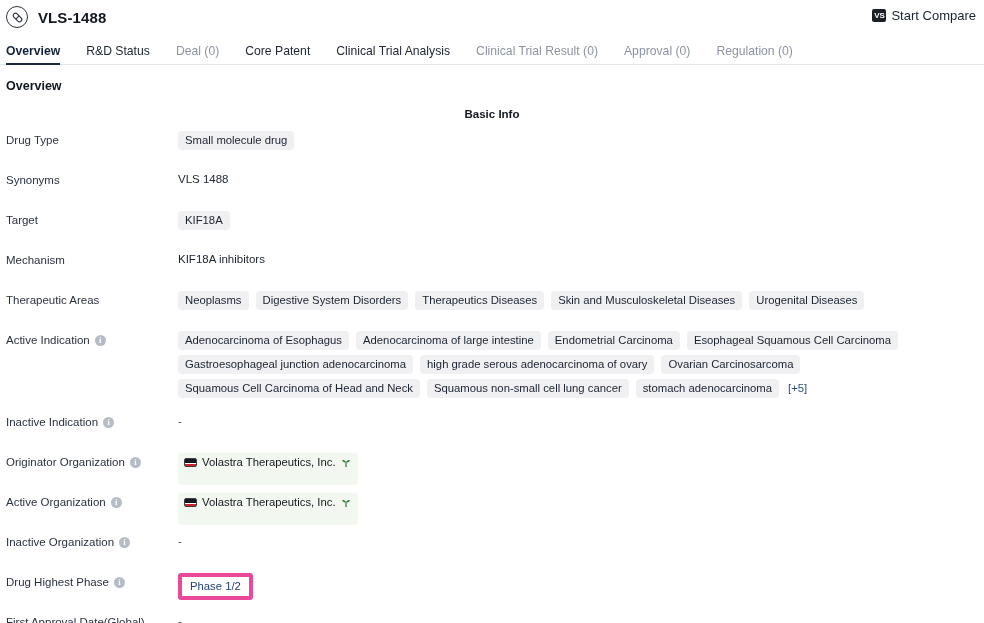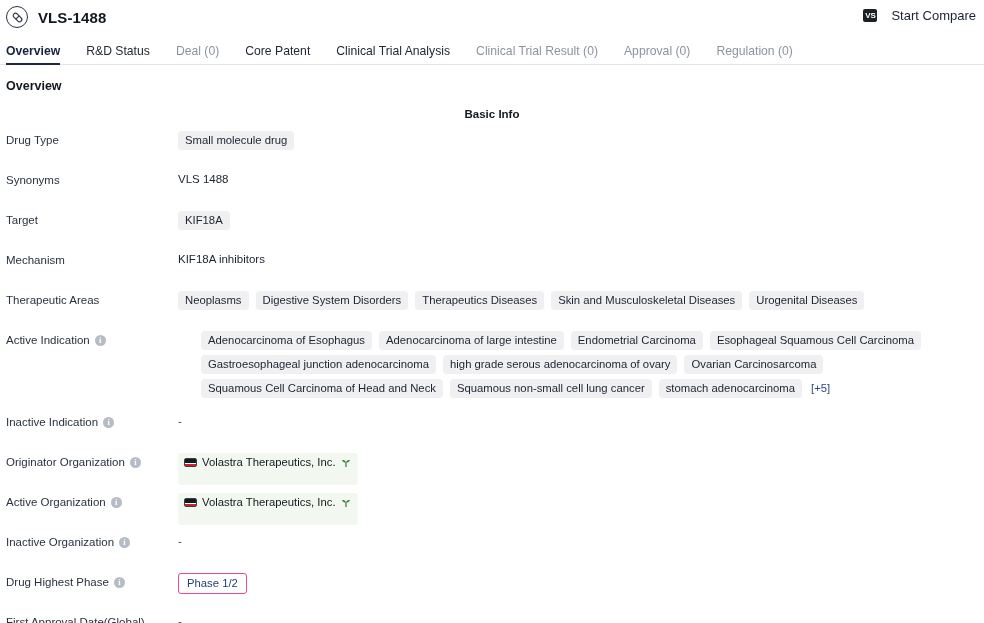--- a/index.html
+++ b/index.html
@@ -33,21 +33,21 @@
     letter-spacing: .1px;
     margin-left: 10px;
     color: #121820;
     text-align: center;
   }
   .compare-btn {
     position: absolute;
     right: 8px; top: 8px;
     display: flex;
     align-items: center;
-    gap: 14px;
+    gap: 5px;
     cursor: pointer;
   }
   .vs-badge {
     width: 14px; height: 13px;
     background: #1c1f26;
     border-radius: 2px;
     color: #fff;
     font-size: 8px;
     font-weight: bold;
     display: flex; align-items: center; justify-content: center;
@@ -191,33 +191,33 @@
   }
   .org-logo {
     width: 13px; height: 9px;
     border-radius: 2px;
     border: 1px solid #3a3f46;
     background: linear-gradient(to bottom, #15181d 0 55%, #ffffff 55% 78%, #d0202a 78% 100%);
     flex: 0 0 auto;
   }
   .sprout-icon { display: block; flex: 0 0 auto; }
   .phase-chip {
-    border: 1px solid #ec4899;
+    border: 4px solid #ec4899;
     border-radius: 3px;
     background: #ffffff;
     color: #24407a;
     font-size: 11.3px;
     padding: 3px 8px 4px 8px;
     line-height: 12px;
     white-space: nowrap;
     cursor: pointer;
   }
   .row-indications { min-height: 82px; }
   .row-therapeutic { min-height: 40px; }
-  .row-indications .row-value { max-width: 812px; margin-left: 23px; }
+  .row-indications .row-value { max-width: 812px; }
 </style>
 </head>
 <body>
 
 <div class="header">
   <div class="drug-icon">
     <svg width="13" height="13" viewBox="0 0 13 13">
       <g transform="rotate(-45 6.5 6.5)">
         <rect x="4.2" y="1.4" width="4.6" height="10.2" rx="2.3" fill="none" stroke="#2f3440" stroke-width="1.2"></rect>
         <line x1="4.2" y1="6.5" x2="8.8" y2="6.5" stroke="#2f3440" stroke-width="1.2"></line>

